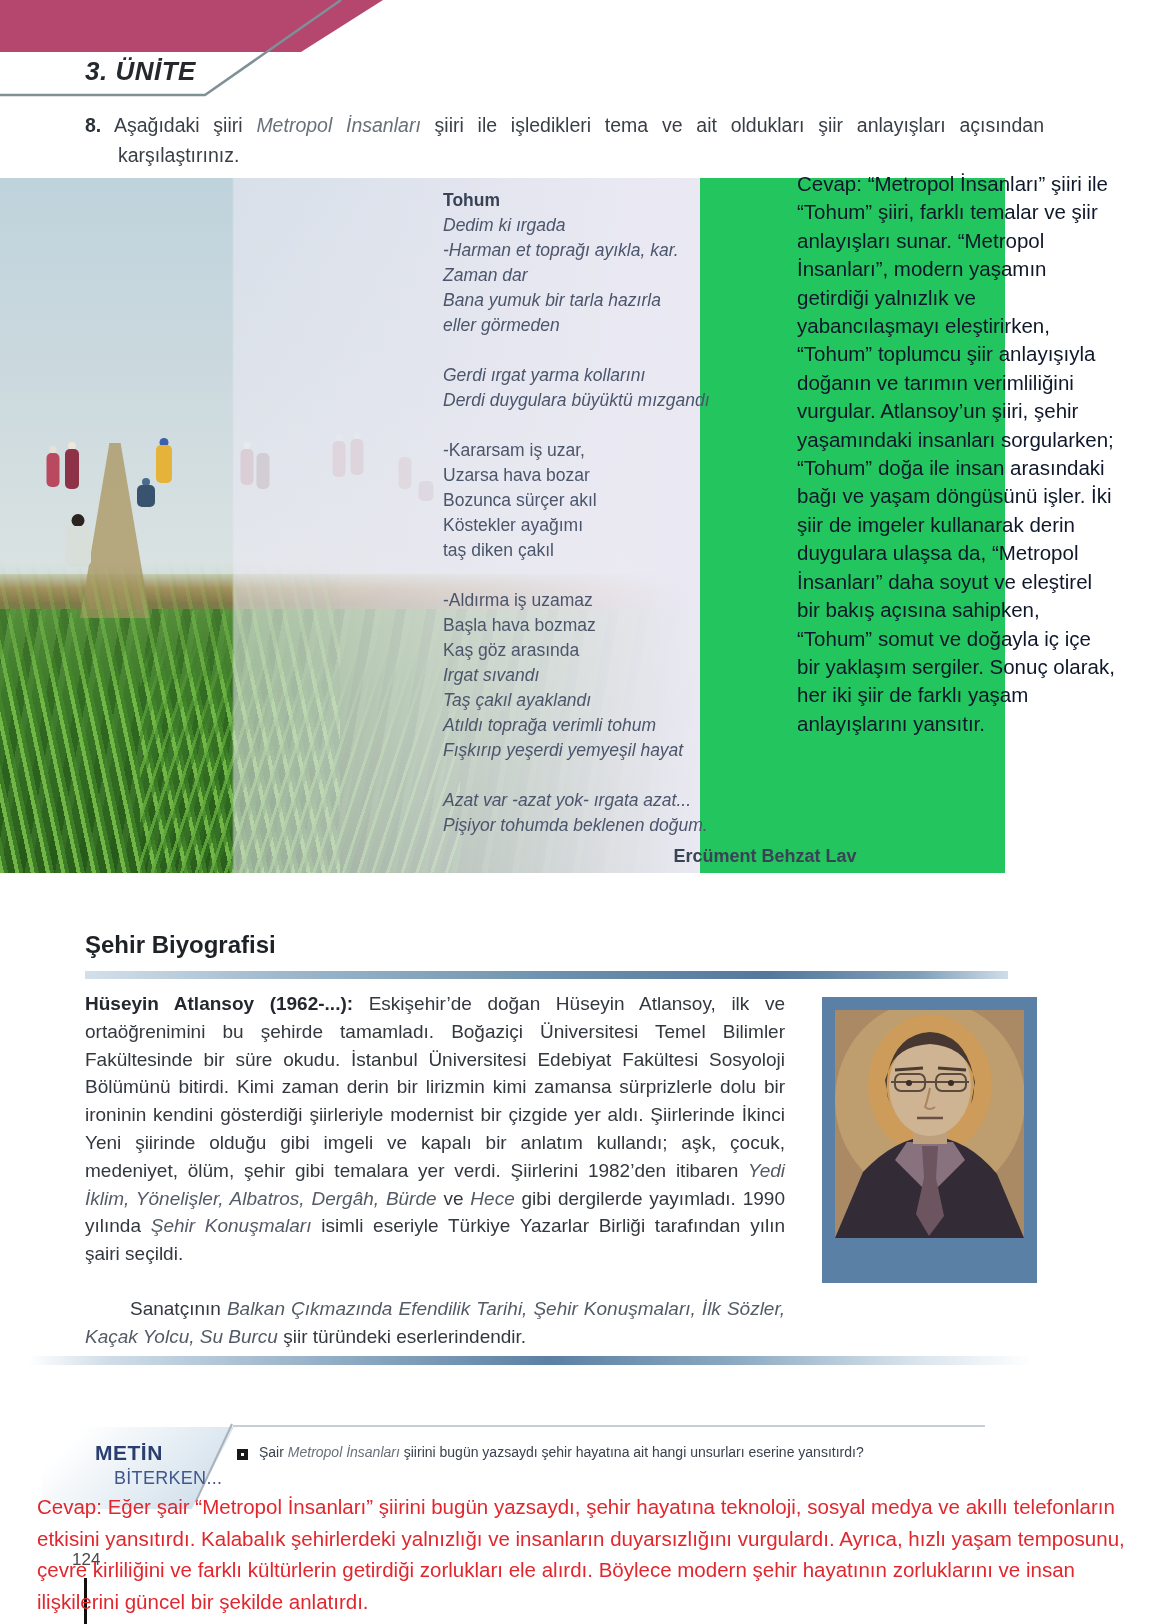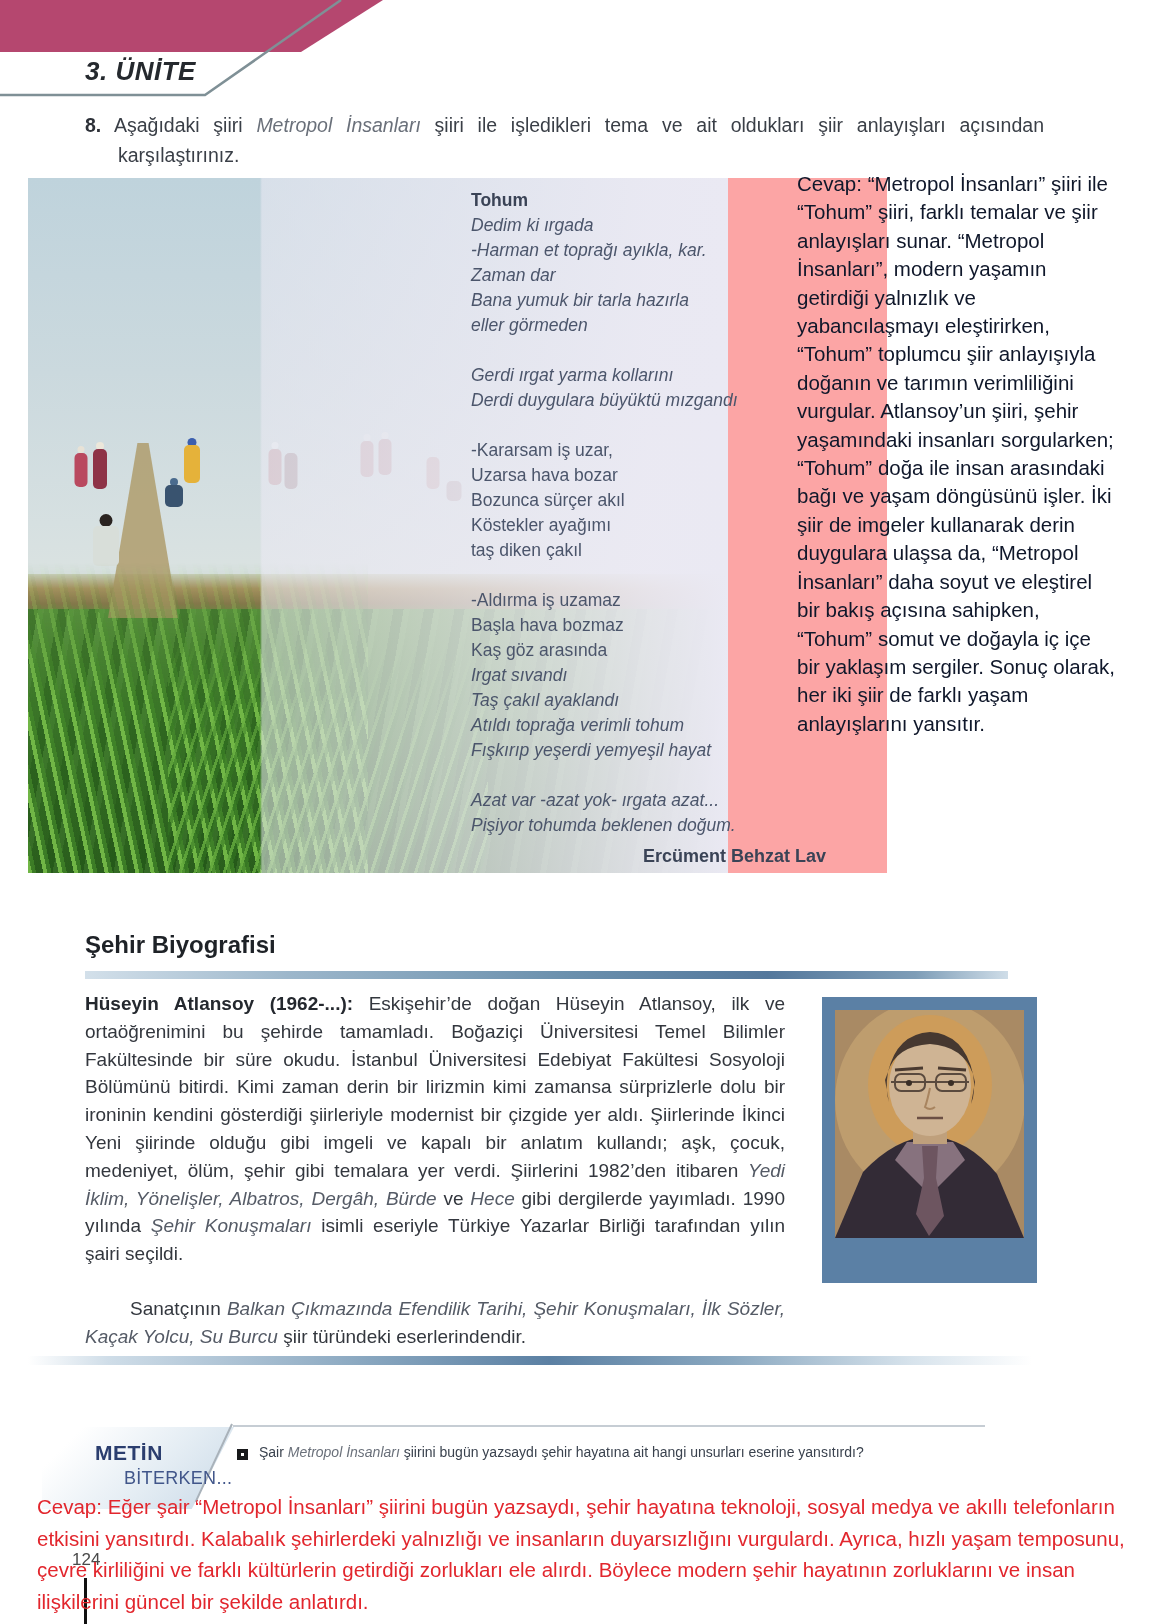--- a/index.html
+++ b/index.html
@@ -11,21 +11,21 @@
   .unit-title{position:absolute;left:85px;top:56px;font-size:26px;font-weight:800;font-style:italic;
               color:#25292e;letter-spacing:.5px;}
 
   
   .q8{position:absolute;left:85px;top:110px;width:926px;font-size:19.5px;line-height:30px;
       text-align:justify;color:#3a3f47;padding-left:33px;text-indent:-33px;}
   .q8 b{color:#2d3138;}
   .ital-gray{font-style:italic;color:#6a707a;}
 
   
-  .panel{position:absolute;left:0;top:178px;width:859px;height:695px;background:#fca5a5;margin-left:28px;}
+  .panel{position:absolute;left:0;top:178px;width:1005px;height:695px;background:#22c55e;}
   .photo{position:absolute;left:0;top:0;width:700px;height:695px;overflow:hidden;}
   .sky{position:absolute;left:0;top:0;right:0;height:62%;
        background:linear-gradient(180deg,#bfd3dc 0%,#cbd9de 45%,#d6e0e1 80%,#dde4e1 100%);}
   .horizon{position:absolute;left:0;top:57%;width:100%;height:6%;
        background:linear-gradient(180deg,#c9cfba 0%,#ab9462 35%,#8f7b50 70%,#6f8a45 100%);}
   .field{position:absolute;left:0;top:62%;width:100%;bottom:0;
        background:
          repeating-linear-gradient(100deg,rgba(22,66,14,.30) 0 10px,rgba(120,180,90,.22) 10px 16px,rgba(0,0,0,0) 16px 30px),
          linear-gradient(180deg,#5d9440 0%,#47822f 35%,#386e25 65%,#2c5c1d 100%);}
   .dirt-path{position:absolute;left:80px;top:265px;width:70px;height:175px;background:#ad9865;opacity:.8;
@@ -42,21 +42,21 @@
   .faded{opacity:.38;}
   .overlay{position:absolute;inset:0;
        background:linear-gradient(90deg,rgba(236,234,244,0) 0px,rgba(236,234,244,0) 232px,
                   rgba(236,234,244,.55) 234px,rgba(236,234,244,.72) 420px,
                   rgba(236,234,244,.93) 620px,#eae9f3 700px);}
 
   .poem{position:absolute;left:443px;top:10px;width:340px;font-size:17.5px;line-height:25px;color:#4b556b;}
   .poem-title{font-weight:800;color:#3a4356;}
   .stanza{margin-top:25px;}
   .it{font-style:italic;}
-  .poem-author{position:absolute;left:615px;top:668px;width:300px;
+  .poem-author{position:absolute;left:615px;top:668px;width:300px;text-align:center;
        font-weight:800;font-size:18px;color:#3a4356;}
 
   
   .red-answer-top{position:absolute;left:797px;top:170px;width:322px;font-size:20.5px;line-height:28.4px;
        color:#0f172a;}
   .red-answer-bottom{position:absolute;left:37px;top:1491px;width:1108px;font-size:20.5px;line-height:31.6px;
        color:#e2262d;z-index:6;}
 
   
   .bio-head{position:absolute;left:85px;top:931px;font-size:24px;font-weight:800;color:#1e2227;}
@@ -70,21 +70,21 @@
   .portrait{position:absolute;left:822px;top:997px;width:215px;height:286px;background:#5b80a5;}
   .portrait .inner{position:absolute;left:13px;top:13px;width:189px;height:228px;overflow:hidden;}
 
   
   .bar2{position:absolute;left:28px;top:1356px;width:1004px;height:9px;
        background:linear-gradient(90deg,rgba(255,255,255,0) 0%,#cfdde8 8%,#88a6bf 34%,#5b80a3 52%,#8aa8c0 70%,#d7e3ec 88%,rgba(255,255,255,0) 100%);}
   .badge-bg{position:absolute;left:42px;top:1427px;width:192px;height:82px;
        background:linear-gradient(135deg,#ffffff 15%,#e3ecf3 60%,#c9d9e7 100%);
        clip-path:polygon(0 0,100% 0,78% 100%,0 100%);}
   .metin1{position:absolute;left:95px;top:1441px;font-size:21px;font-weight:800;color:#2b3e6f;letter-spacing:.5px;z-index:3;}
-  .metin2{position:absolute;left:124px;top:1468px;font-size:18px;font-weight:500;color:#41568a;letter-spacing:.3px;z-index:3;}
+  .metin2{position:absolute;left:114px;top:1468px;font-size:18px;font-weight:500;color:#41568a;letter-spacing:.3px;z-index:3;}
   .diag{position:absolute;left:231px;top:1424px;width:2px;height:86px;background:#a9b2ba;
        transform:rotate(25deg);transform-origin:top center;}
   .qbox-top{position:absolute;left:233px;top:1425px;width:752px;height:0;border-top:2px solid #c6cdd4;}
   .bullet{position:absolute;left:237px;top:1449px;width:11px;height:11px;background:#17181a;z-index:3;}
   .bullet::after{content:"";position:absolute;left:4px;top:4px;width:3px;height:3px;background:#ffffff;}
   .metin-q{position:absolute;left:259px;top:1437px;width:748px;font-size:14px;line-height:31px;
        text-align:justify;color:#3a424e;}
 
   
   .page-num{position:absolute;left:72px;top:1550px;font-size:17px;color:#4a4a4a;z-index:4;}

